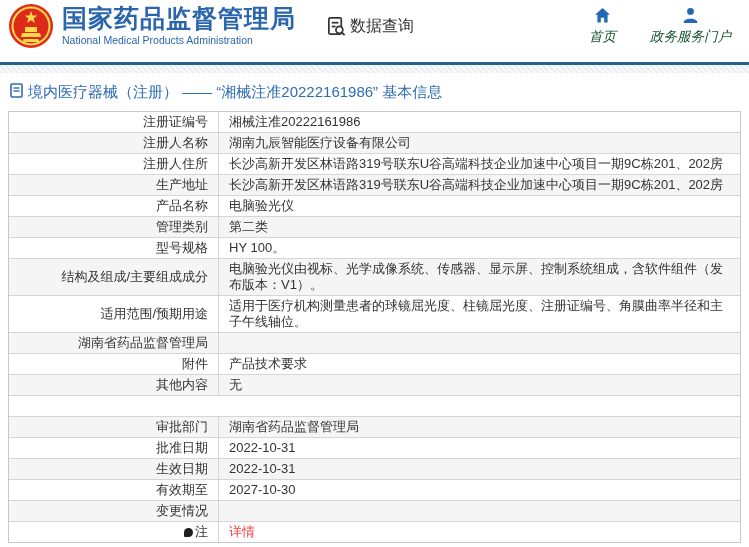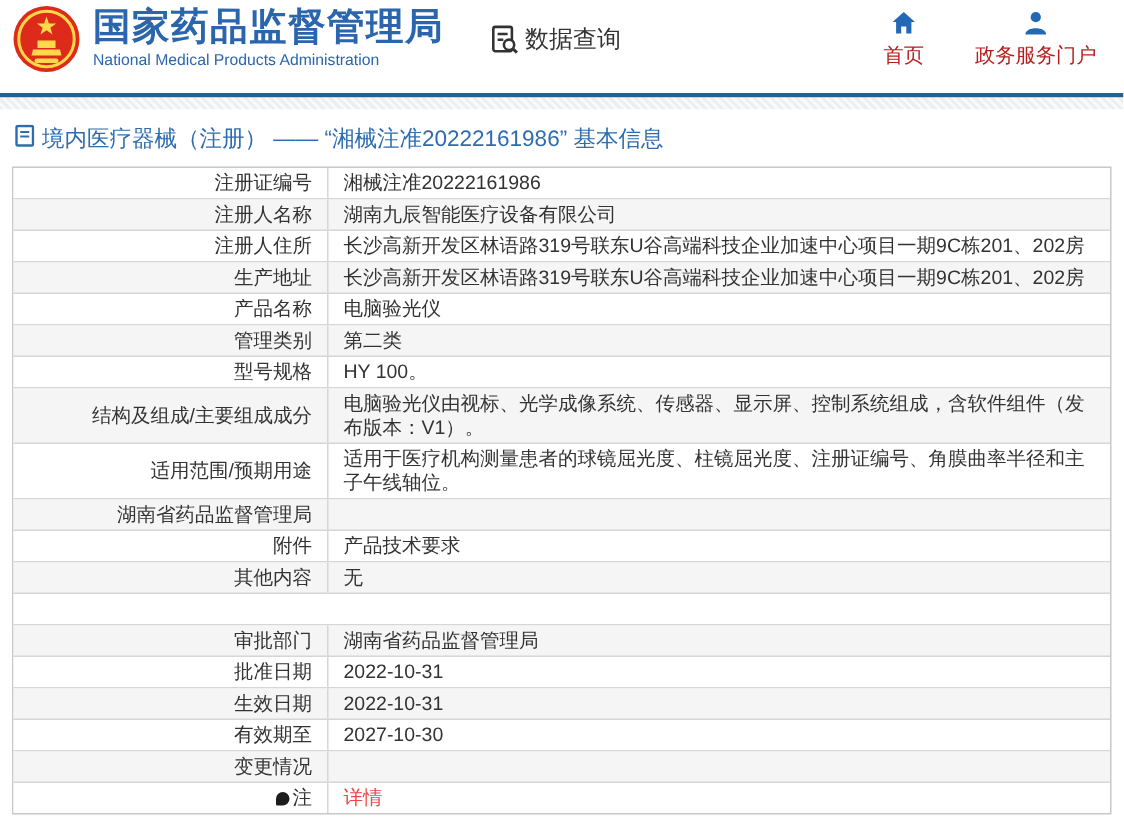--- a/index.html
+++ b/index.html
@@ -11,21 +11,21 @@
   .emblem { width:46px; height:46px; flex:0 0 46px; }
   .brand { margin-left:8px; line-height:1.1; }
   .brand-cn { font-size:25px; font-weight:bold; color:#2b66ad; letter-spacing:1px; }
   .brand-en { font-size:10.5px; color:#2b66ad; margin-top:2px; }
   .dataquery { display:flex; align-items:center; margin-left:30px; cursor:pointer; }
   .dataquery svg { width:21px; height:21px; margin-right:3px; }
   .dataquery-label { font-size:16px; color:#333; }
   .topnav { margin-left:auto; display:flex; gap:34px; }
   .nav-item { display:flex; flex-direction:column; align-items:center; cursor:pointer; }
   .nav-item svg { width:17px; height:17px; }
-  .nav-label { font-size:13.5px; color:#b91c1c; margin-top:4px; }
+  .nav-label { font-size:13.5px; color:#14532d; margin-top:4px;font-style:italic; }
 
   
   .blue-line { height:3px; background:#24618f; }
   .hatch { height:8px;
     background:repeating-linear-gradient(45deg,#eceef0 0 2px,#f8f9fa 2px 4px); }
 
   
   .title-bar { display:flex; align-items:flex-start; padding:10px 10px 9px 10px; background:#fff; }
   .title-bar svg { width:13px; height:15px; margin-right:5px; flex:0 0 13px; }
   .page-title { font-size:15px; color:#2e6cb0; }

